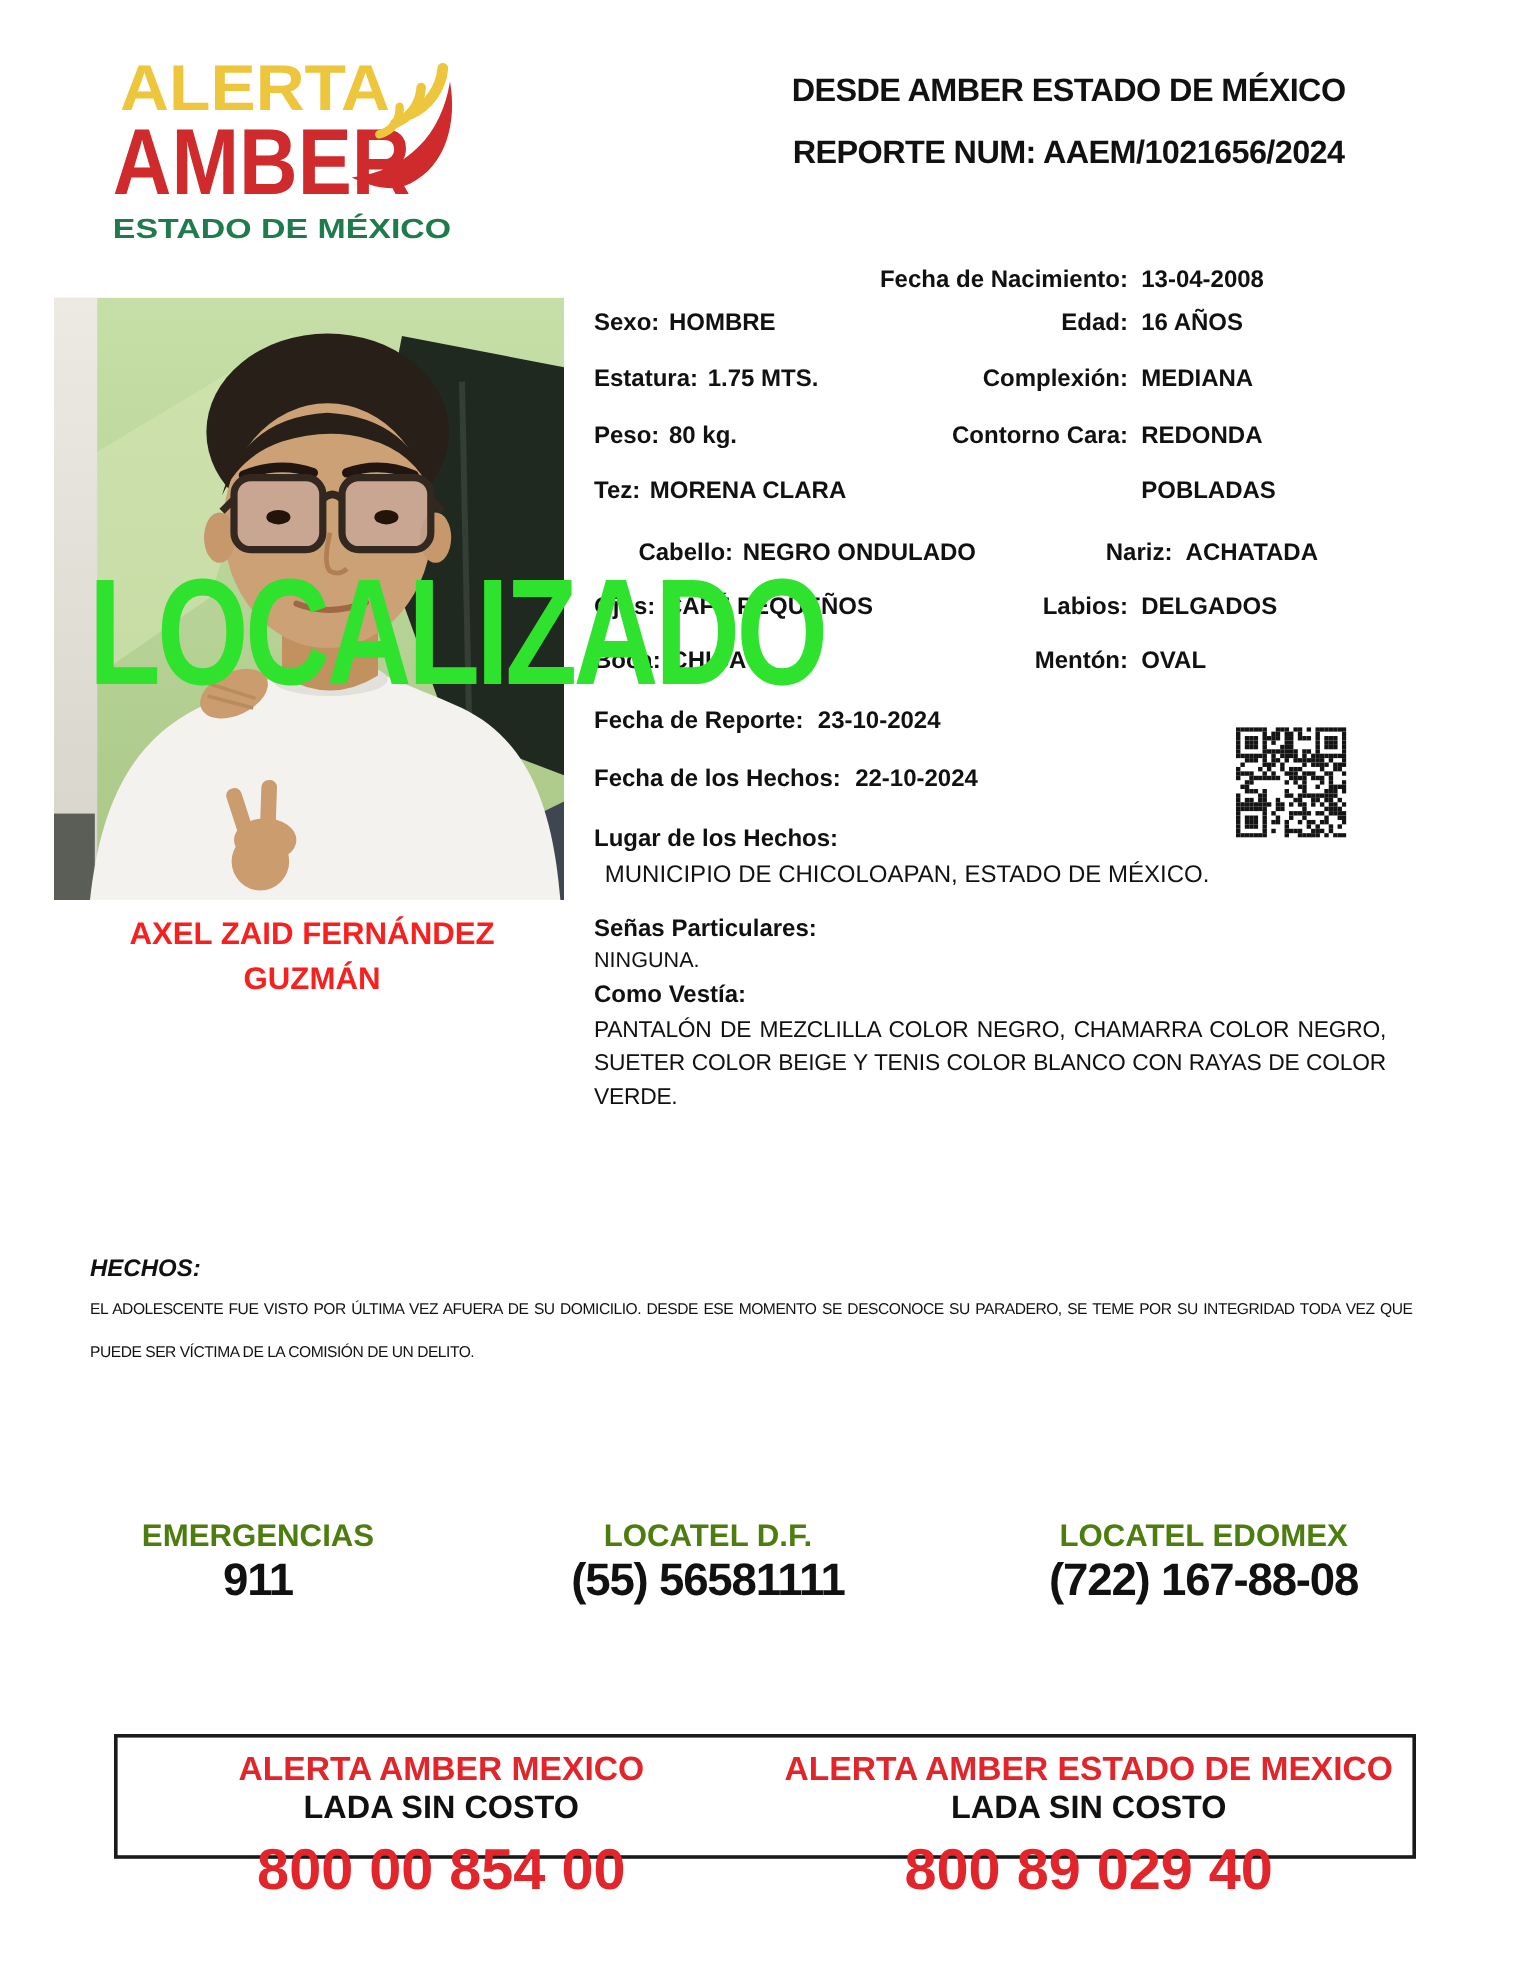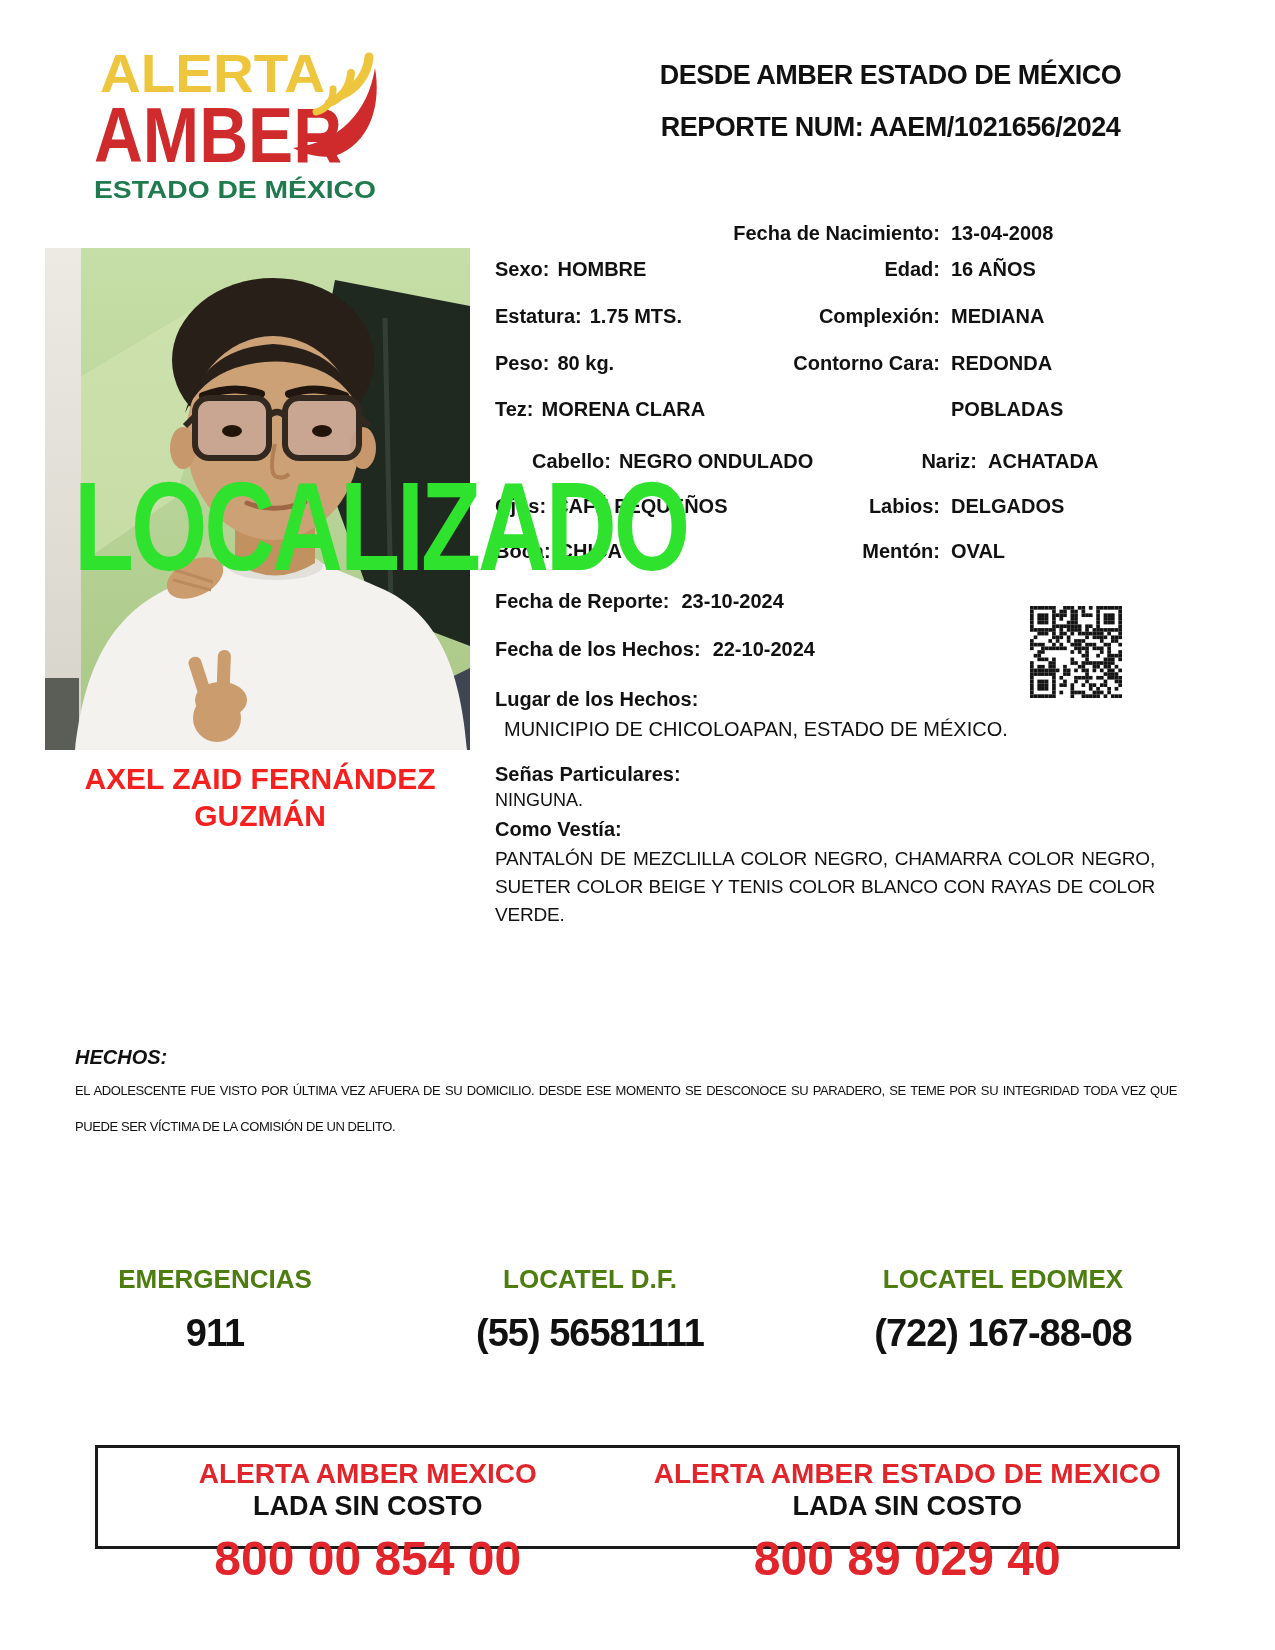--- a/index.html
+++ b/index.html
@@ -18,21 +18,21 @@
   
   .photo{position:absolute;left:45px;top:248px;width:425px;height:502px;z-index:1;}
 
   
   .watermark{position:absolute;left:74px;top:464px;z-index:5;font-size:126px;line-height:1;
              font-weight:bold;color:#2ee22e;white-space:nowrap;letter-spacing:-4px;
              transform:scaleX(0.78);transform-origin:left top;}
 
   
   .name{position:absolute;left:55px;top:760px;width:410px;text-align:center;z-index:2;
-        color:#f7201f;font-weight:bold;font-size:30px;line-height:37px;}
+        color:#f7201f;font-weight:bold;font-size:26px;line-height:37px;}
 
   
   .details{position:absolute;left:495px;top:215px;width:690px;z-index:2;}
   .drow{position:relative;font-size:20px;font-weight:bold;}
   .pl{position:absolute;left:0;white-space:nowrap;}
   .rl{position:absolute;left:0;width:445px;text-align:right;white-space:nowrap;}
   .rv{position:absolute;left:456px;white-space:nowrap;}
   .val{margin-left:8px;}
   .inline-row{font-size:20px;font-weight:bold;}
   .inline-row .val{margin-left:12px;}
@@ -45,21 +45,21 @@
   .qr{position:absolute;left:1030px;top:606px;width:92px;height:92px;z-index:2;background:#fff;}
 
   
   .facts{position:absolute;left:75px;top:1046px;width:1102px;}
   .facts-label{font-size:20px;font-weight:bold;margin-bottom:4px;font-style:italic;}
   .facts-body{font-size:13px;line-height:36px;text-align:justify;letter-spacing:-0.4px;}
 
   
   .contact{position:absolute;text-align:center;}
   .contact-label{color:#4d7c0f;font-weight:bold;font-size:26px;white-space:nowrap;}
-  .contact-number{color:#111;font-weight:bold;font-size:38px;margin-top:17px;white-space:nowrap;letter-spacing:-1px;}
+  .contact-number{color:#111;font-weight:bold;font-size:38px;margin-top:1px;white-space:nowrap;letter-spacing:-1px;}
   .c1{left:75px;top:1264px;width:280px;}
   .c2{left:440px;top:1264px;width:300px;}
   .c3{left:828px;top:1264px;width:350px;}
 
   
   .fbox{position:absolute;left:95px;top:1445px;width:1085px;height:104px;border:3px solid #1a1a1a;
         display:flex;box-sizing:border-box;}
   .fcol{flex:1;text-align:center;padding-top:10px;}
   .fcol-title{color:#e1252b;font-weight:bold;font-size:28px;white-space:nowrap;}
   .fcol-sub{color:#111;font-weight:bold;font-size:27px;margin-top:1px;}

